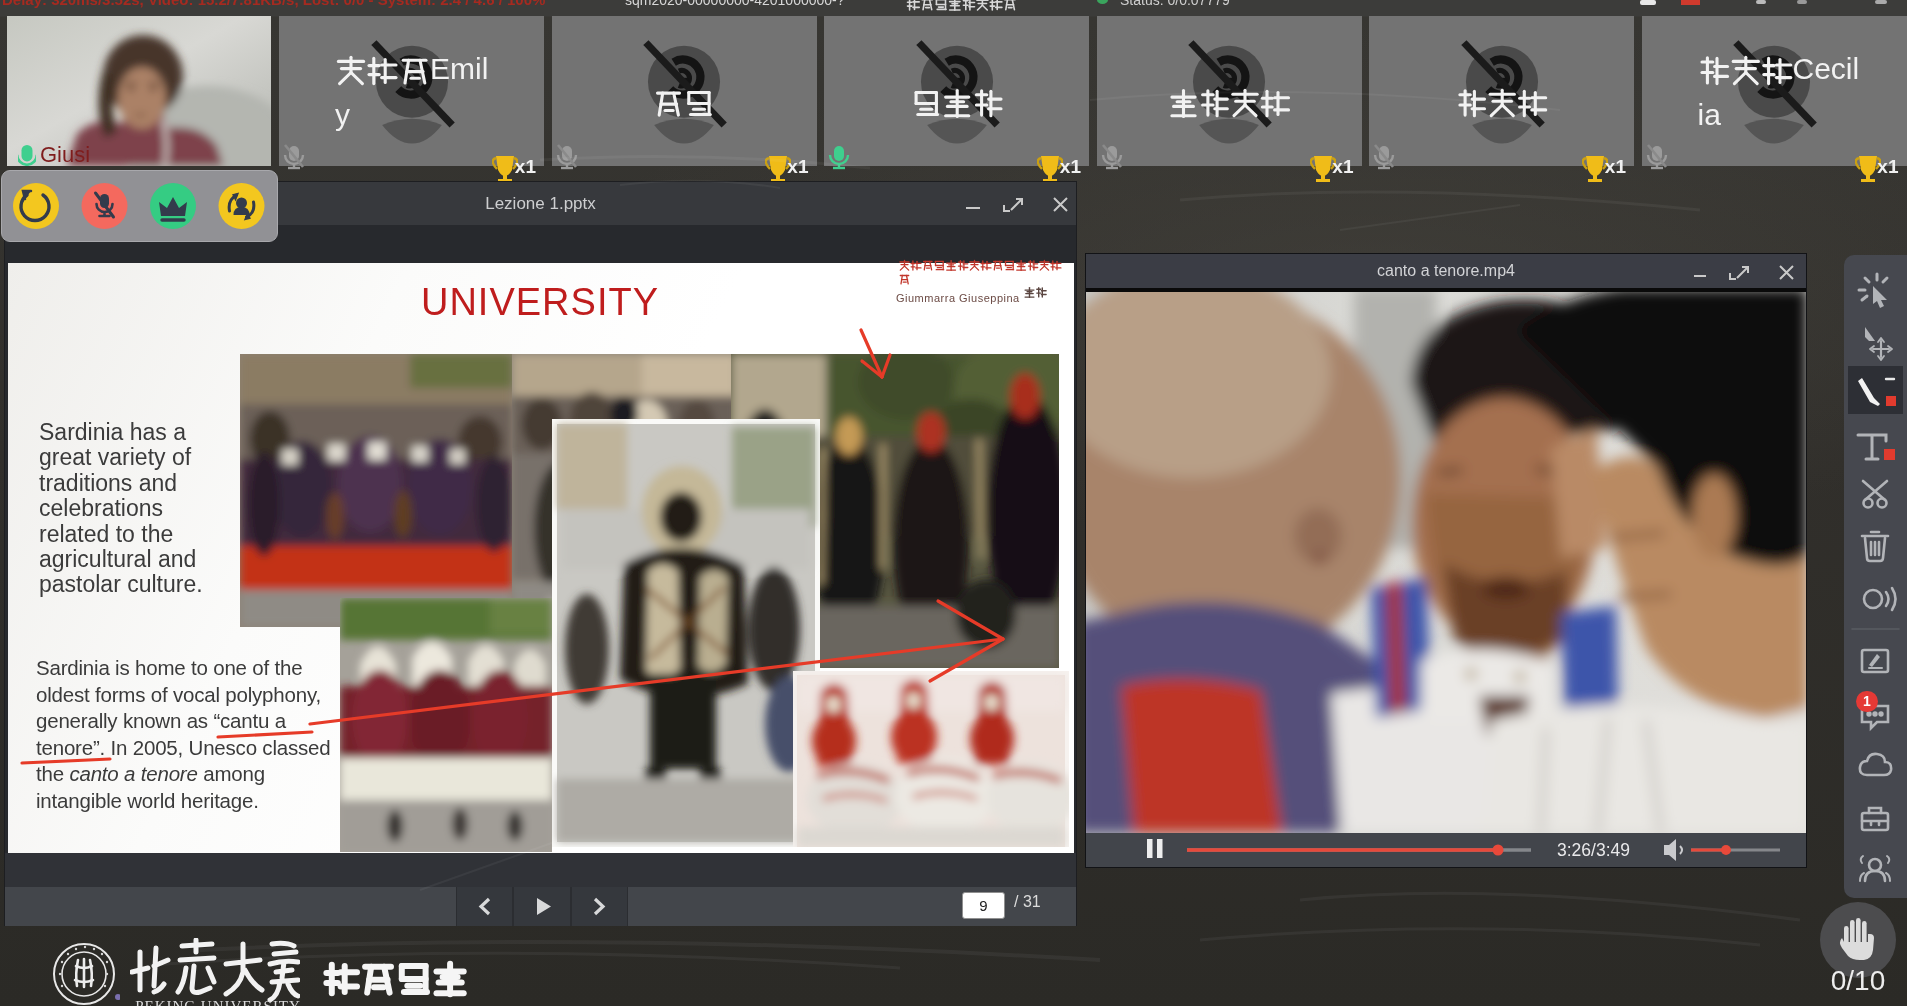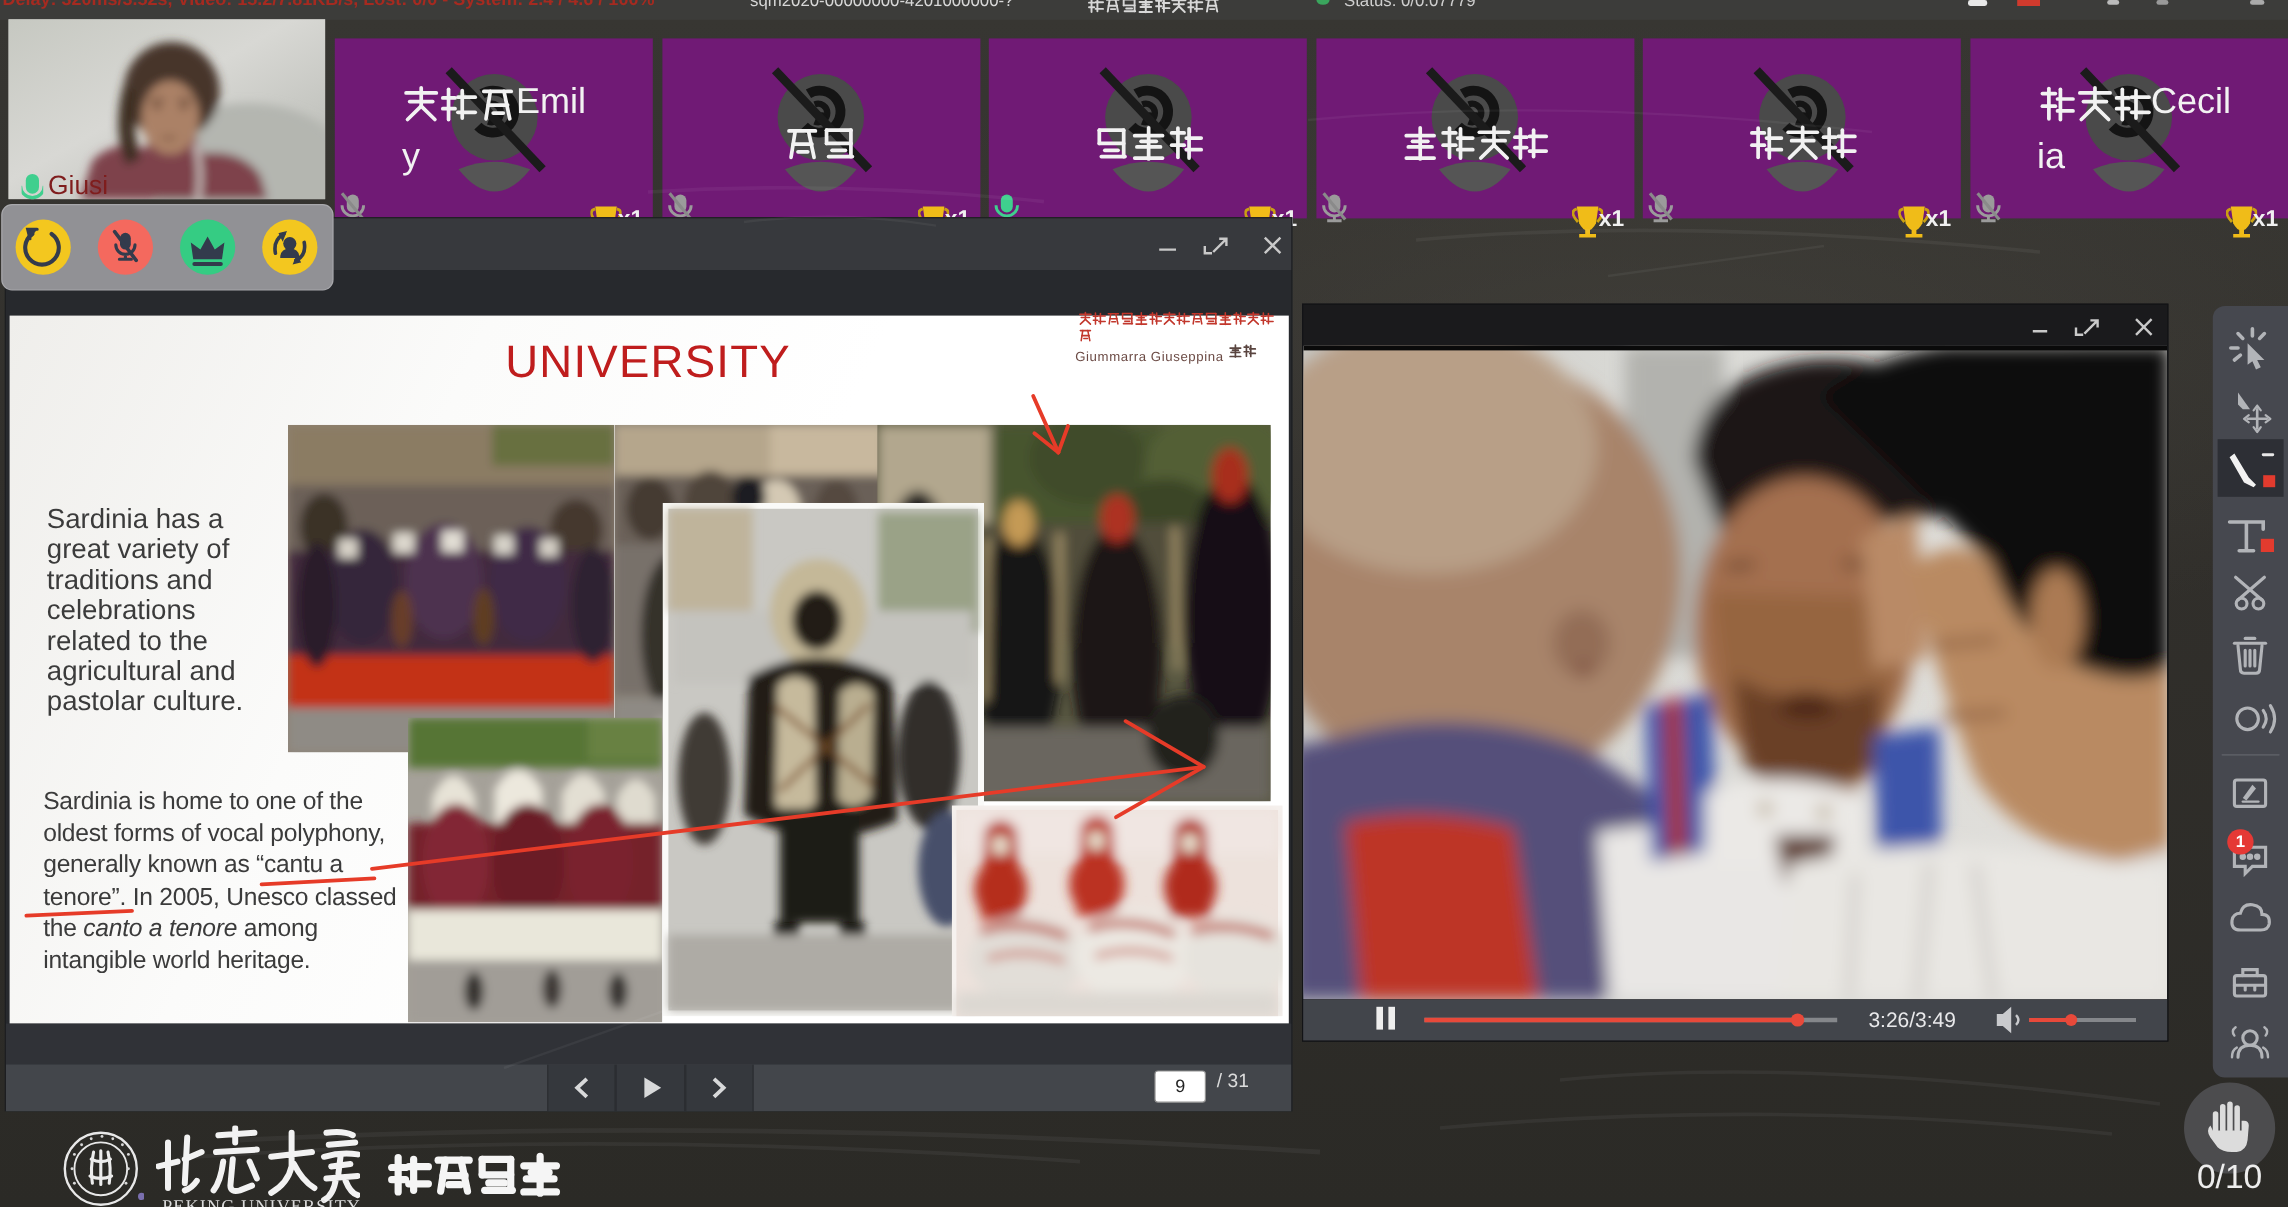--- a/index.html
+++ b/index.html
@@ -1,16 +1,16 @@
 <!DOCTYPE html>
 <html><head><meta charset="utf-8"><style>
 html,body{margin:0;padding:0;width:1907px;height:1006px;overflow:hidden;background:#302f2b;
 font-family:"Liberation Sans",sans-serif;}
 .abs{position:absolute;}
-.tile{position:absolute;top:16px;height:150px;width:265px;background:#701a75;margin-top:16px;}
+.tile{position:absolute;top:16px;height:150px;width:265px;background:#737373;}
 </style></head><body>
 <div class="abs" style="left:0;top:0;width:1907px;height:1006px;background:
 radial-gradient(1300px 420px at 72% 28%, rgba(72,70,64,.5), rgba(0,0,0,0) 62%),
 linear-gradient(180deg,#3c3c3a 0 16px,#373632 17px,#312f2b 45%,#2b2a26 100%);"></div>
 
 <svg width="0" height="0" style="position:absolute">
     <defs>
 <g id="cam">
  <circle cx="0" cy="-8" r="35" fill="#4a4a4a"></circle>
  <g fill="none" stroke="#141414" transform="translate(1,-8) rotate(-30)">
@@ -340,20 +340,21 @@
 <svg style="position:absolute;left:3px;top:128px" width="24" height="26" viewBox="-12 -13 24 26">
       <use href="#micoff"></use>
     </svg>
 <svg style="position:absolute;right:26px;top:138px" width="26" height="28" viewBox="-13 -14 26 28">
       <use href="#trophy"></use>
     </svg>
 <div class="abs" style="right:8px;top:140px;color:#f0f0f0;font-size:19px;font-weight:bold">x1</div>
 </div>
 <div class="abs" style="left:4px;top:181px;width:1073px;height:745px;background:#27292d;border:1px solid #1d1e21;box-sizing:border-box">
 <div class="abs" style="left:0;top:0;width:100%;height:43px;background:#37393d"></div>
+<div class="abs" style="left:0;top:0;width:100%;height:43px;text-align:center;line-height:43px;color:#cdced0;font-size:17px">Lezione 1.pptx</div>
 <svg class="abs" style="left:953px;top:12px" width="120" height="20" viewBox="0 0 120 20" stroke="#c9c9c9" stroke-width="2" fill="none">
 <line x1="8" y1="14" x2="22" y2="14"></line>
 <path d="M 58,5 l 6,0 l 0,6 M 52,17 l -6,0 l 0,-6 M 64,5 l -11,11"></path>
 <path d="M 96,4 l 13,13 M 109,4 l -13,13"></path>
     </svg>
 <div class="abs" style="left:3px;top:81px;width:1066px;height:590px;background:
 linear-gradient(115deg,#efeeeb 0,#fbfbfa 30%,#ffffff 55%);"></div>
 <div class="abs" style="left:0;top:671px;width:100%;height:34px;background:#303237"></div>
 <div class="abs" style="left:0;top:705px;width:100%;height:39px;background:#43464b"></div>
 <div class="abs" style="left:451px;top:705px;width:172px;height:39px;background:#35383d"></div>
@@ -651,20 +652,21 @@
 <path d="M 1003,394 L 938,356"></path>
 <path d="M 1003,394 L 930,436"></path>
 <line x1="218" y1="492" x2="312" y2="487"></line>
 <line x1="22" y1="518" x2="110" y2="514"></line>
 <path d="M 861,85 L 882,132"></path>
 <path d="M 882,132 L 862,116"></path>
 <path d="M 882,132 L 890,110"></path>
 </g>
   </svg>
 <div class="abs" style="left:1085px;top:253px;width:722px;height:615px;background:#1a1a1c;border:1px solid #121316;box-sizing:border-box">
+<div class="abs" style="left:0;top:0;width:100%;height:34px;background:#3b3d45;text-align:center;line-height:34px;color:#d2d3d6;font-size:16px">canto a tenore.mp4</div>
 <svg class="abs" style="left:600px;top:8px" width="120" height="20" viewBox="0 0 120 20" stroke="#c9c9c9" stroke-width="2" fill="none">
 <line x1="8" y1="14" x2="20" y2="14"></line>
 <path d="M 56,5 l 6,0 l 0,6 M 50,17 l -6,0 l 0,-6 M 62,5 l -11,11"></path>
 <path d="M 94,4 l 13,13 M 107,4 l -13,13"></path>
     </svg>
 <div class="abs" style="left:0;top:34px;width:720px;height:545px;overflow:hidden">
 <svg width="720" height="545" viewBox="0 0 720 545">
 <defs>
           <filter id="vb" x="-20%" y="-20%" width="140%" height="140%">
             <feGaussianBlur stdDeviation="7"></feGaussianBlur>

